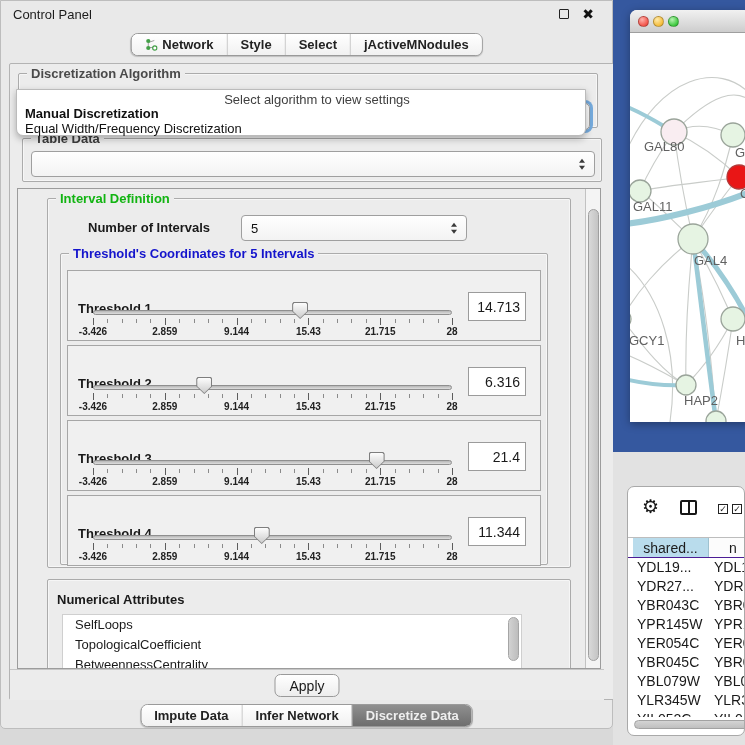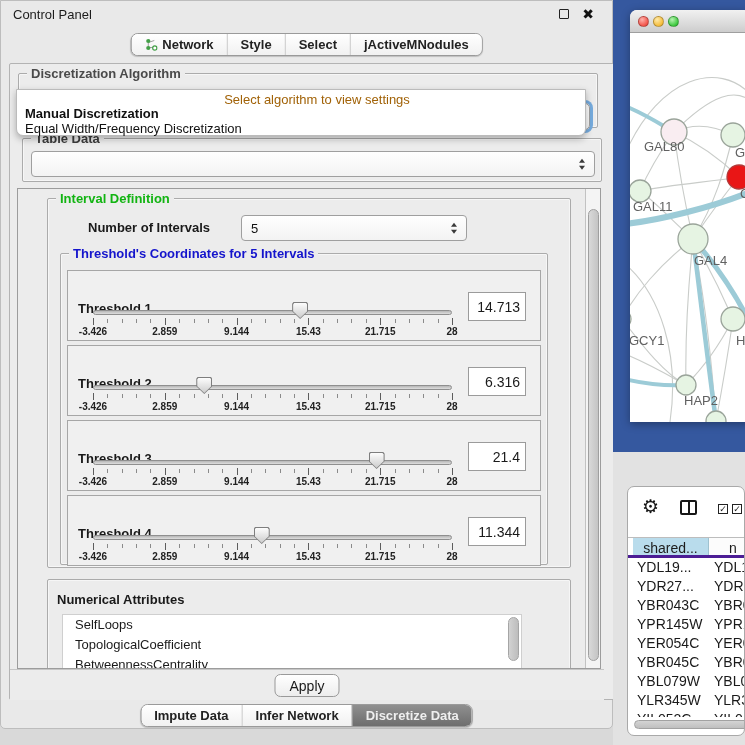--- a/index.html
+++ b/index.html
@@ -41,21 +41,21 @@
   .arrows{position:absolute;right:9px;top:50%;transform:translateY(-50%);}
   .arrows i{display:block;width:0;height:0;border-left:3.5px solid transparent;border-right:3.5px solid transparent;}
   .arrows .up{border-bottom:4.5px solid #3a3a3a;margin-bottom:2.5px;}
   .arrows .dn{border-top:4.5px solid #3a3a3a;}
 
   .ghost-combo{left:14px;top:39px;width:566px;height:27px;border-radius:5px;
                box-shadow:0 0 0 3px var(--focus-ring);z-index:1;}
 
   .popup{position:absolute;left:6px;top:25px;width:570px;height:47px;background:#ffffff;
          border:1px solid #bbb;border-radius:0 0 7px 7px;box-shadow:0 3px 7px rgba(0,0,0,.28);z-index:6;}
-  .popup .hint{position:absolute;top:2px;left:0;width:100%;text-align:center;color:#a16207;font-size:13px;padding-left:32px;}
+  .popup .hint{position:absolute;top:2px;left:0;width:100%;text-align:center;color:#404040;font-size:13px;padding-left:32px;}
   .popup .opt{position:absolute;left:8px;font-size:13px;color:#111;white-space:nowrap;}
   .popup .opt.o1{top:16px;font-weight:bold;}
   .popup .opt.o2{top:31px;}
 
   .tdata-group{left:12px;top:74px;width:580px;height:44px;}
   .tdata-group .gtitle{color:#3c3c3c;}
   .tdata-combo{left:8px;top:12px;width:564px;height:26px;}
 
   
   .scrollpane{position:absolute;left:7px;top:124px;width:584px;height:481px;border:1px solid #9c9c9c;
@@ -119,21 +119,21 @@
   
   .tp-title{position:absolute;left:636px;top:484px;font-size:13px;color:#4c1d95;}
   #tpanel{position:absolute;left:627px;top:486px;width:118px;height:250px;background:#fff;
           border:1px solid #a9a9a9;border-radius:7px;overflow:hidden;}
   .gear-icon{position:absolute;left:14px;top:8px;font-size:19px;color:#161616;}
   .split-icon{position:absolute;left:52px;top:13px;width:17px;height:15px;border:2px solid #161616;border-radius:2px;}
   .split-icon::after{content:"";position:absolute;left:50%;top:0;width:2px;height:100%;background:#161616;transform:translateX(-1px);}
   .chk-icon{position:absolute;top:17px;width:10px;height:10px;border:1.5px solid #222;font-size:9px;line-height:8px;
             text-align:center;color:#222;font-weight:bold;}
   .chk-icon.c1{left:90px;} .chk-icon.c2{left:104px;}
-  .thead{position:absolute;left:0px;top:50px;width:118px;height:21px;border-top:1px solid #bdbdbd;border-bottom:3px solid #4c1d95;display:flex;}
+  .thead{position:absolute;left:0px;top:50px;width:118px;height:21px;border-top:1px solid #bdbdbd;border-bottom:1px solid #4c1d95;display:flex;}
   .thead .h0{width:76px;margin-left:5px;background:var(--table-header-blue);border-right:1px solid #9fc2d0;
              font-size:14px;text-align:center;line-height:20px;color:#1c1c1c;}
   .thead .h1{flex:1;background:#fcfcfc;font-size:14px;line-height:20px;padding-left:20px;color:#1c1c1c;}
   #tp-rows{position:absolute;left:0;top:71px;width:118px;height:159px;overflow:hidden;}
   .trow{display:flex;height:19px;}
   .tc0{width:76px;margin-left:5px;font-size:14px;line-height:19px;padding-left:4px;white-space:nowrap;overflow:hidden;}
   .tc1{flex:1;font-size:14px;line-height:19px;padding-left:5px;white-space:nowrap;overflow:hidden;}
   .hsb{position:absolute;left:0;top:232px;width:118px;height:11px;}
   .hsb .hthumb{position:absolute;left:6px;top:1px;width:118px;height:9px;background:linear-gradient(#d4d4d4,#bfbfbf);
                border:1px solid #a2a2a2;border-radius:5px;}

